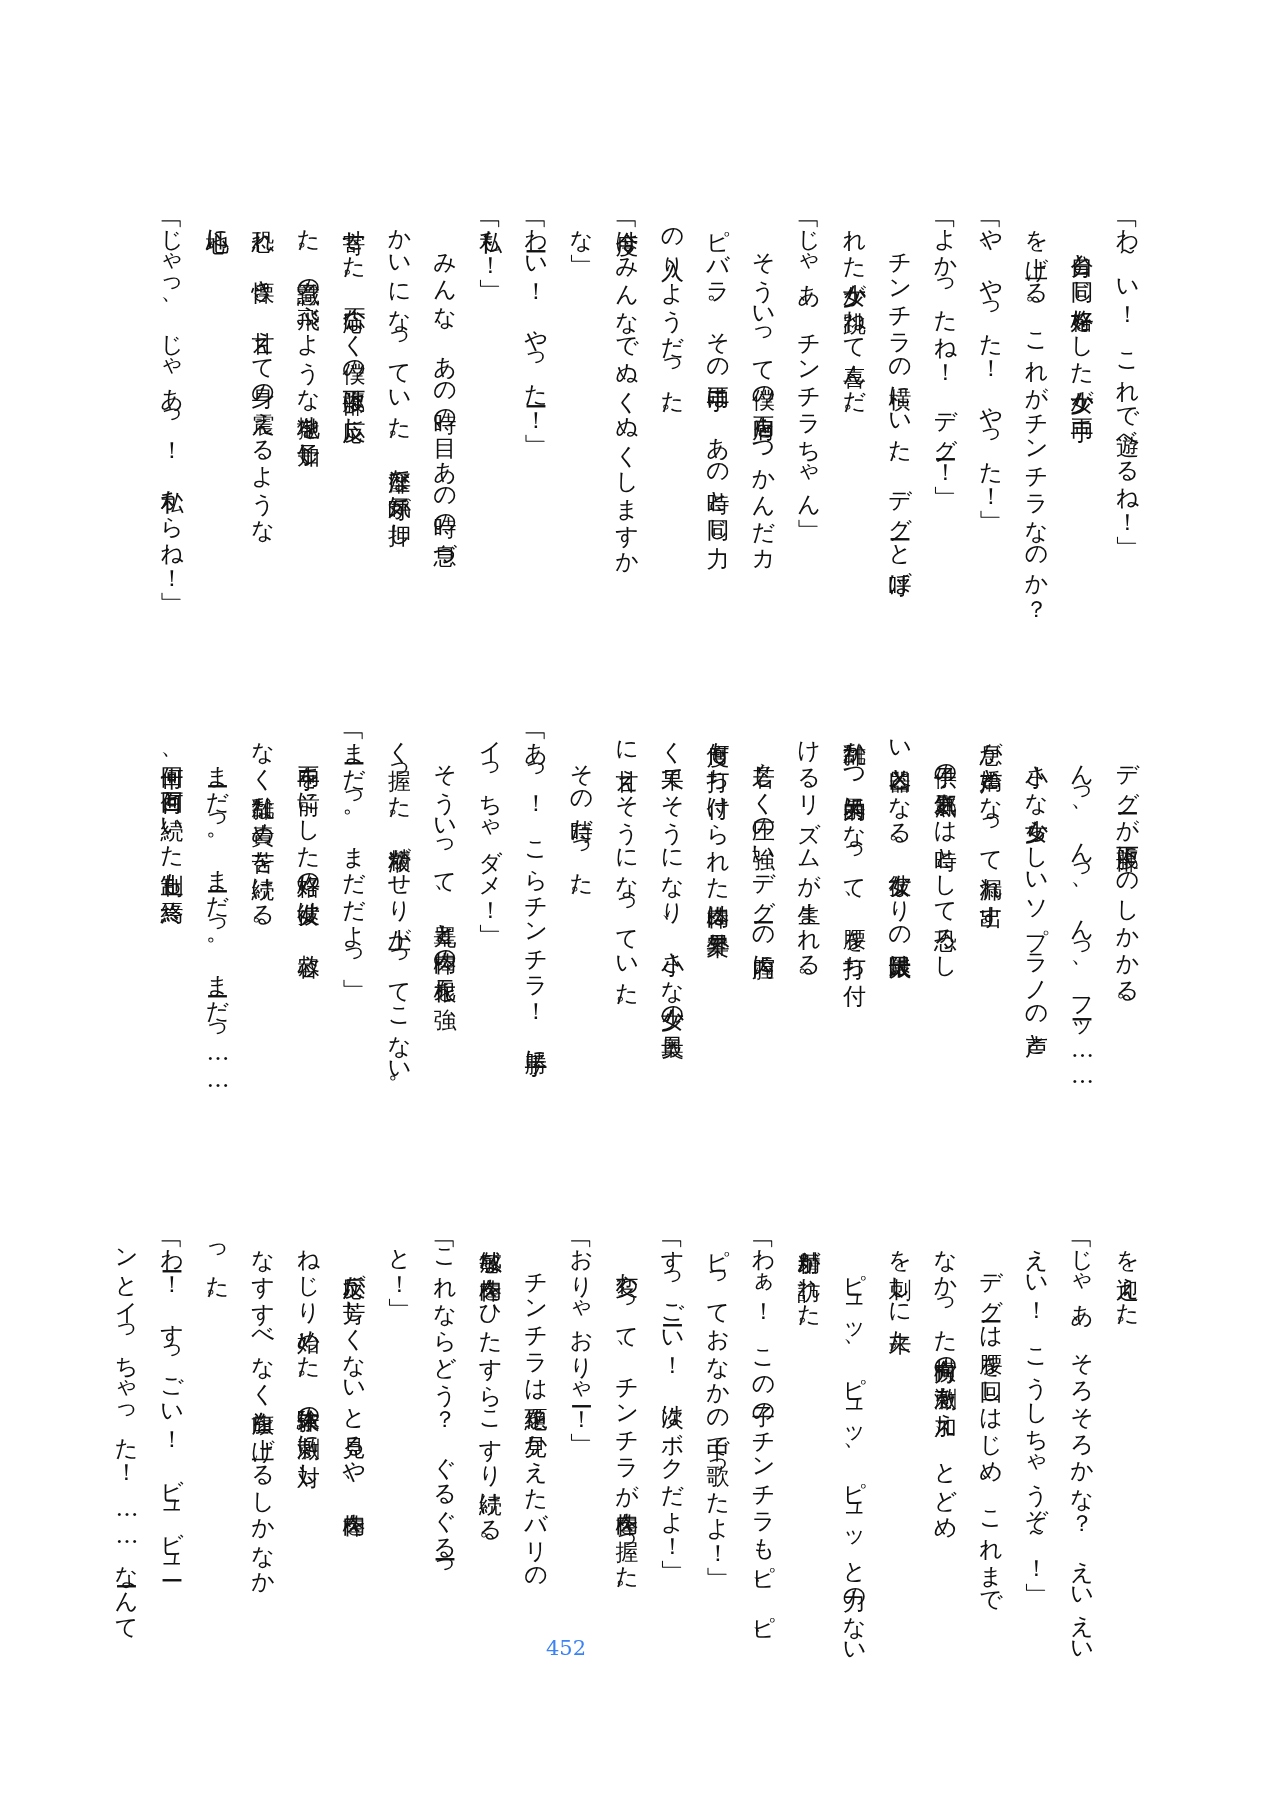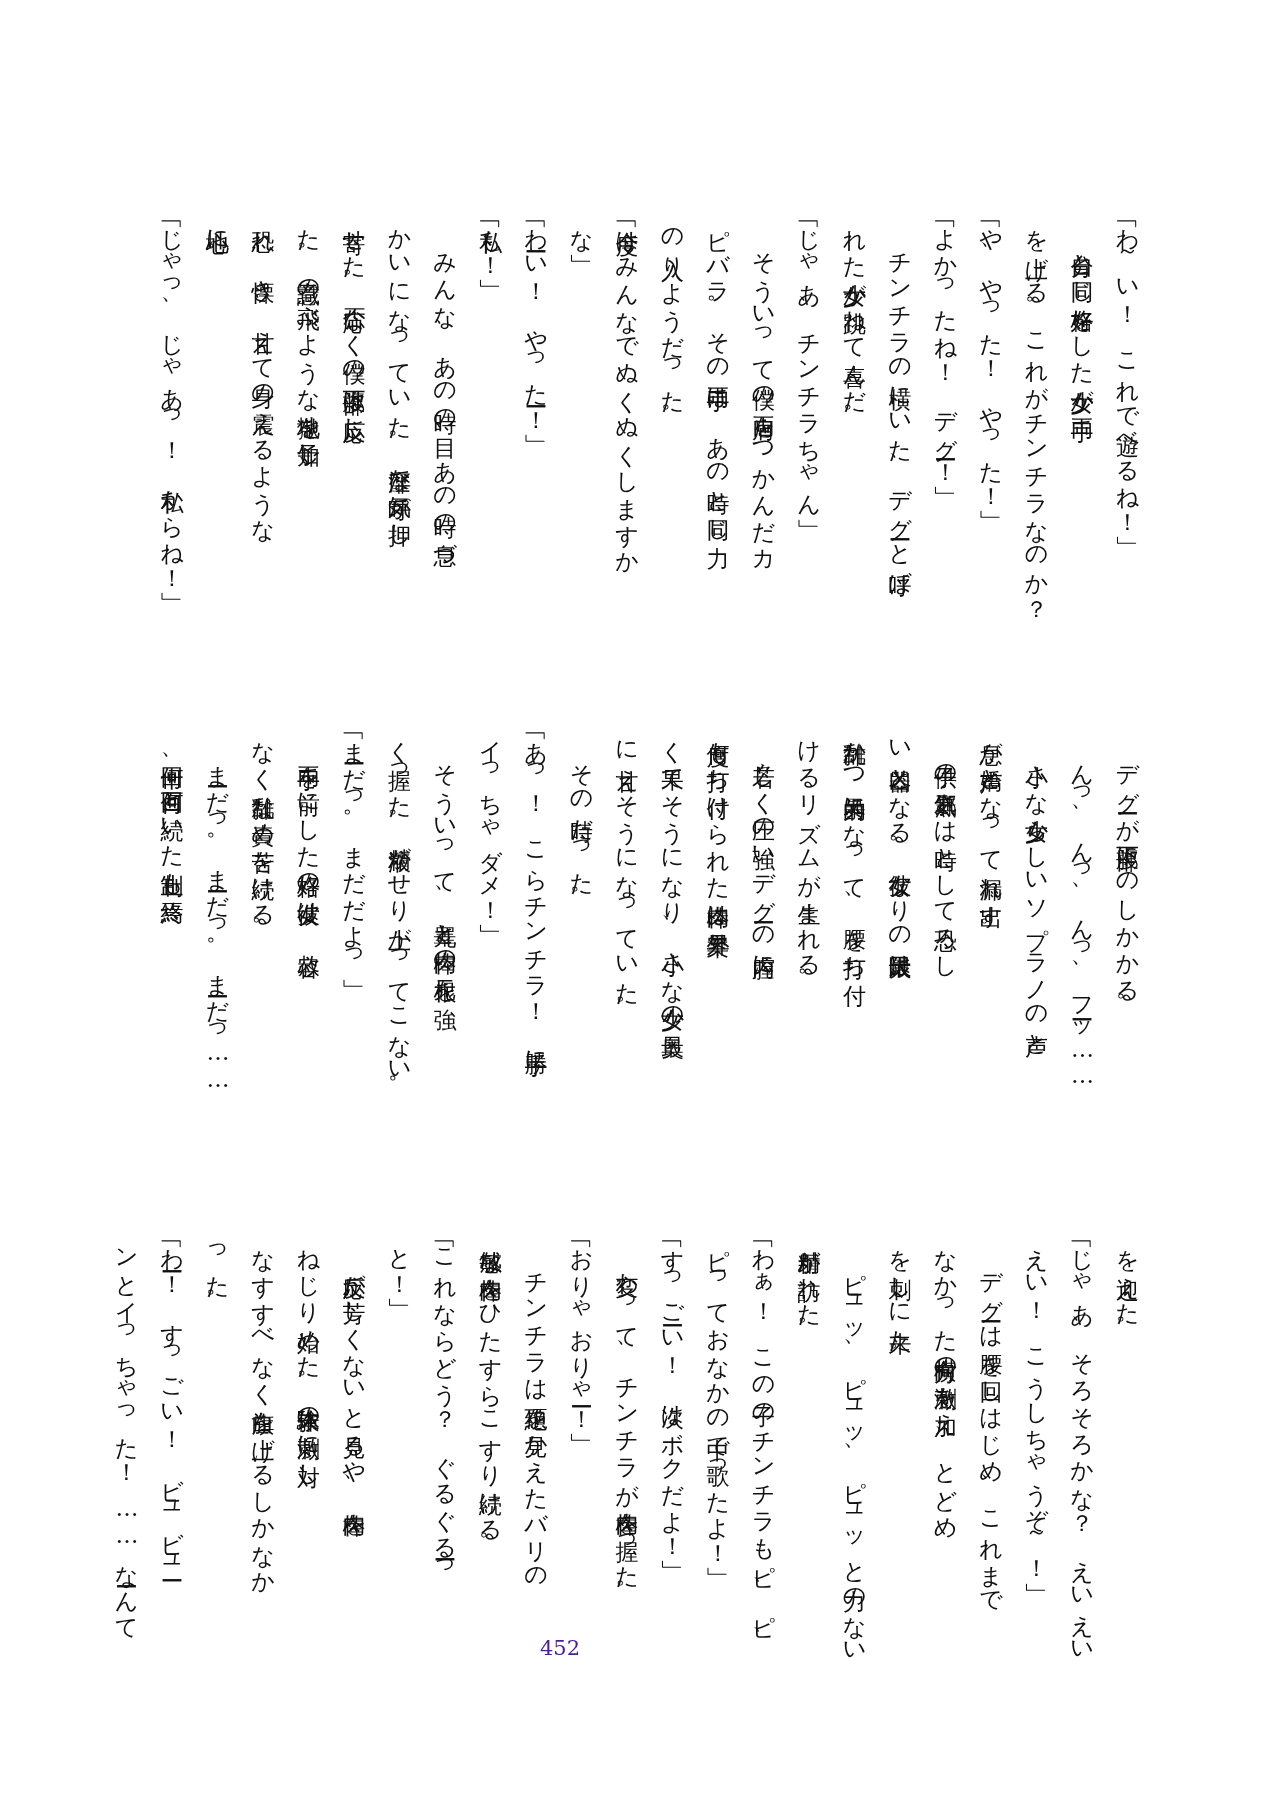--- a/index.html
+++ b/index.html
@@ -30,23 +30,23 @@
     white-space: nowrap;
   }
   #block1 { top: 213px; }
   #block2 { top: 725px; }
   #block3 { top: 1233px; }
   .pageno {
     position: absolute;
     top: 1636px;
     left: 540px;
     width: 46px;
-    text-align: left;
+    text-align: right;
     font-size: 21px;
-    color: #4c1d95;
+    color: #3b82f6;
   }
 </style>
 </head>
 <body>
 
 <div class="page">
   <section id="block1" class="tblock">
       <div class="tcol">「わ～い！　これで遊べるね！」</div>
       <div class="tcol">　自分と同じ格好をした少女が両手</div>
       <div class="tcol">を上げる。これがチンチラなのか？</div>

